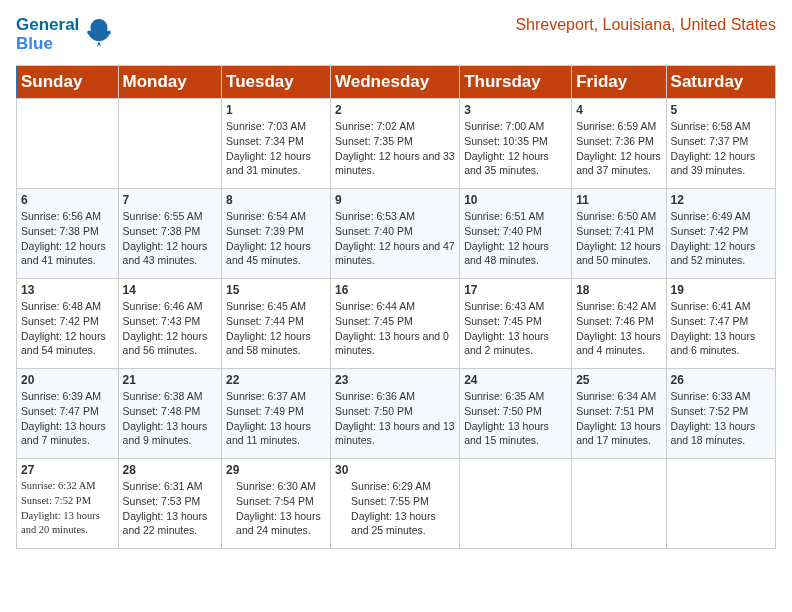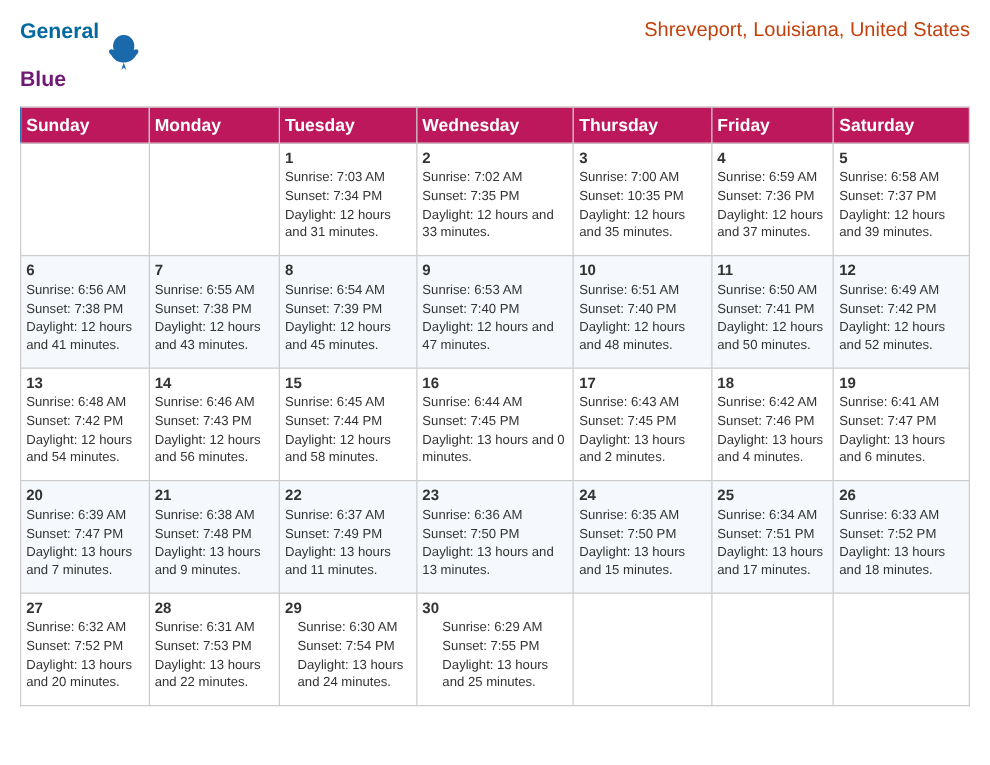--- a/index.html
+++ b/index.html
@@ -32,25 +32,25 @@
     .subtitle {
       font-size: 16px;
       color: #c2410c;
     }
     table {
       width: 100%;
       border-collapse: collapse;
       font-size: 11px;
     }
     th {
-      background-color: #be185d;
+      background-color: #c2410c;
       color: #fff;
       padding: 6px 4px;
       text-align: left;
-      font-size: 14px;
+      font-size: 17px;
       font-weight: bold;
       border: 1px solid #ccc;
     }
     td {
       border: 1px solid #ccc;
       vertical-align: top;
       padding: 4px;
       height: 90px;
       color: #333;
     }
@@ -76,21 +76,21 @@
     }
     th:first-child { border-left: 1px solid #2e74b5; }
   </style>
 </head>
 <body>
 
 <div class="header-area">
   <div class="logo">
     <div style="display:flex; flex-direction:column; line-height:1.1;">
       <span style="font-size:17px; font-weight:bold; color:#0369a1;">General</span>
-      <span style="font-size:17px; font-weight:bold; color:#701a75;margin-top:20px;">Blue</span>
+      <span style="font-size:17px; font-weight:bold; color:#3b82f6;">Blue</span>
     </div>
     <div style="margin-left:2px;">
       <svg width="28" height="32" viewBox="0 0 28 32" fill="#1a6aab">
         <path d="M14 2 C8 2 4 8 6 14 C2 12 1 16 4 18 C6 22 10 24 14 24 C18 24 22 22 24 18 C27 16 26 12 22 14 C24 8 20 2 14 2 Z"></path>
         <path d="M14 24 L12 30 L14 28 L16 30 Z"></path>
       </svg>
     </div>
   </div>
   <div class="title-block">
     <div class="subtitle">Shreveport, Louisiana, United States</div>
@@ -272,21 +272,21 @@
         <td>
           <span class="day-number">26</span>
           <div class="day-info" style="white-space: pre-line;">Sunrise: 6:33 AM
 Sunset: 7:52 PM
 Daylight: 13 hours and 18 minutes.</div>
         </td>
       </tr>
       <tr>
         <td>
           <span class="day-number">27</span>
-          <div class="day-info" style="white-space: pre-line;">Sunrise: 6:32 AM
+          <div class="day-info" style="white-space: pre-line; font-family: Liberation Serif, serif;">Sunrise: 6:32 AM
 Sunset: 7:52 PM
 Daylight: 13 hours and 20 minutes.</div>
         </td>
         <td>
           <span class="day-number">28</span>
           <div class="day-info" style="white-space: pre-line;">Sunrise: 6:31 AM
 Sunset: 7:53 PM
 Daylight: 13 hours and 22 minutes.</div>
         </td>
         <td>

